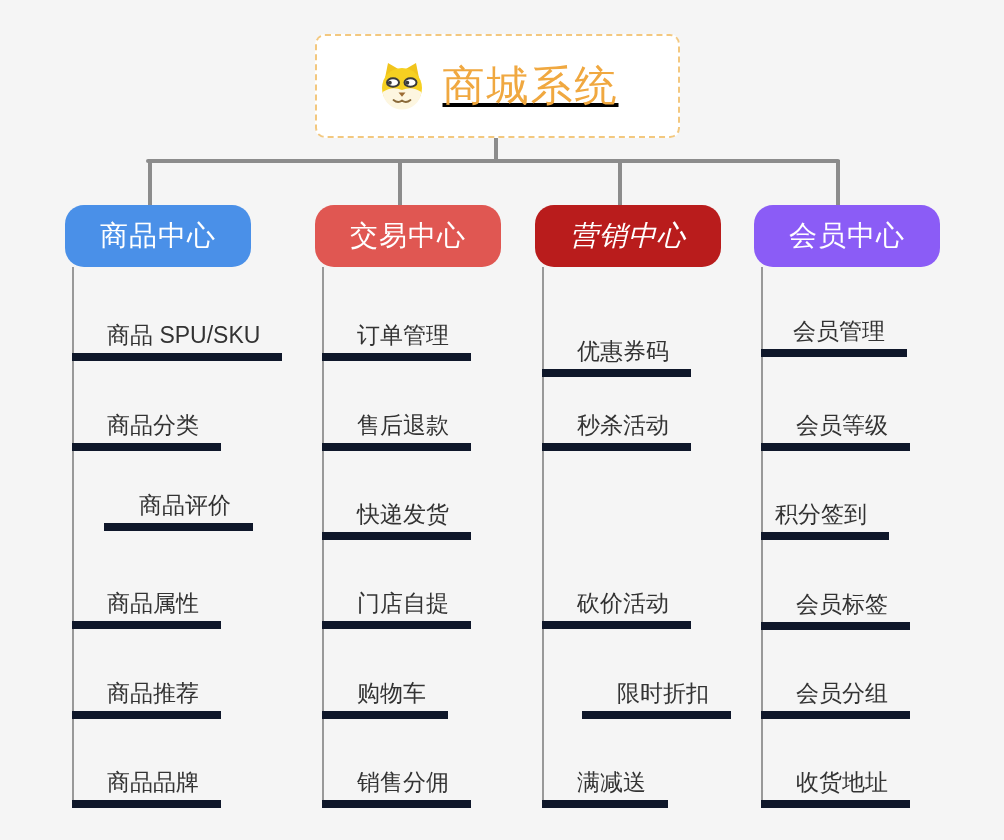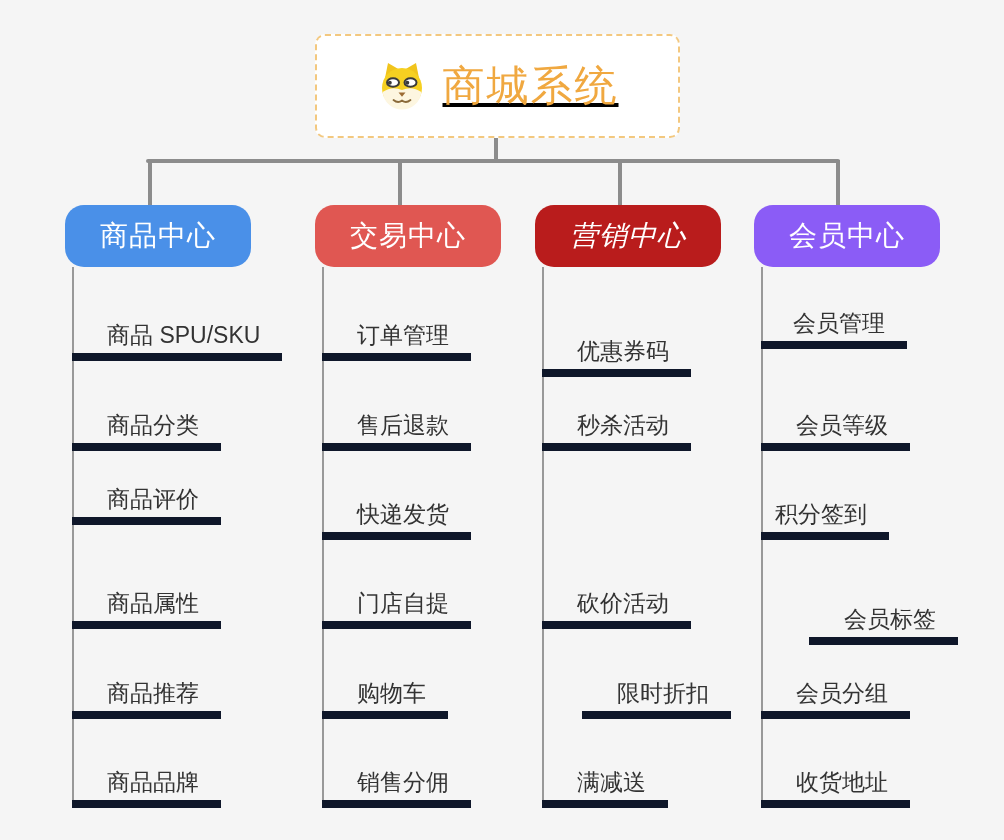--- a/index.html
+++ b/index.html
@@ -59,21 +59,21 @@
   <div class="conn drop d1"></div>
   <div class="conn drop d2"></div>
   <div class="conn drop d3"></div>
 
   <div class="branch b0">
     <div class="bbox" style="background: rgb(74, 144, 232);">商品中心</div>
     <div class="trunk"></div>
     <div class="items">
         <div class="leaf" style="top: 112px;">商品 SPU/SKU</div>
         <div class="leaf" style="top: 202px;">商品分类</div>
-        <div class="leaf" style="top: 276px;">商品评价</div>
+        <div class="leaf" style="top: 282px; margin-left: 32px;">商品评价</div>
         <div class="leaf" style="top: 380px;">商品属性</div>
         <div class="leaf" style="top: 470px;">商品推荐</div>
         <div class="leaf" style="top: 559px;">商品品牌</div>
       </div>
   </div>
 
   <div class="branch b1">
     <div class="bbox" style="background: rgb(224, 87, 82);">交易中心</div>
     <div class="trunk"></div>
     <div class="items">
@@ -95,22 +95,22 @@
         <div class="leaf" style="top: 380px;">砍价活动</div>
         <div class="leaf" style="top: 470px; margin-left: 40px;">限时折扣</div>
         <div class="leaf" style="top: 559px;">满减送</div>
       </div>
   </div>
 
   <div class="branch b3">
     <div class="bbox" style="background: #8b5cf6;">会员中心</div>
     <div class="trunk"></div>
     <div class="items">
-        <div class="leaf" style="top: 100px; padding-left: 32px;">会员管理</div>
+        <div class="leaf" style="top: 108px; padding-left: 32px;">会员管理</div>
         <div class="leaf" style="top: 202px;">会员等级</div>
         <div class="leaf" style="top: 291px; padding-left: 14px;">积分签到</div>
-        <div class="leaf" style="top: 396px; margin-left: 48px;">会员标签</div>
+        <div class="leaf" style="top: 381px;">会员标签</div>
         <div class="leaf" style="top: 470px;">会员分组</div>
         <div class="leaf" style="top: 559px;">收货地址</div>
       </div>
   </div>
 
 </div>
 
 </body></html>

